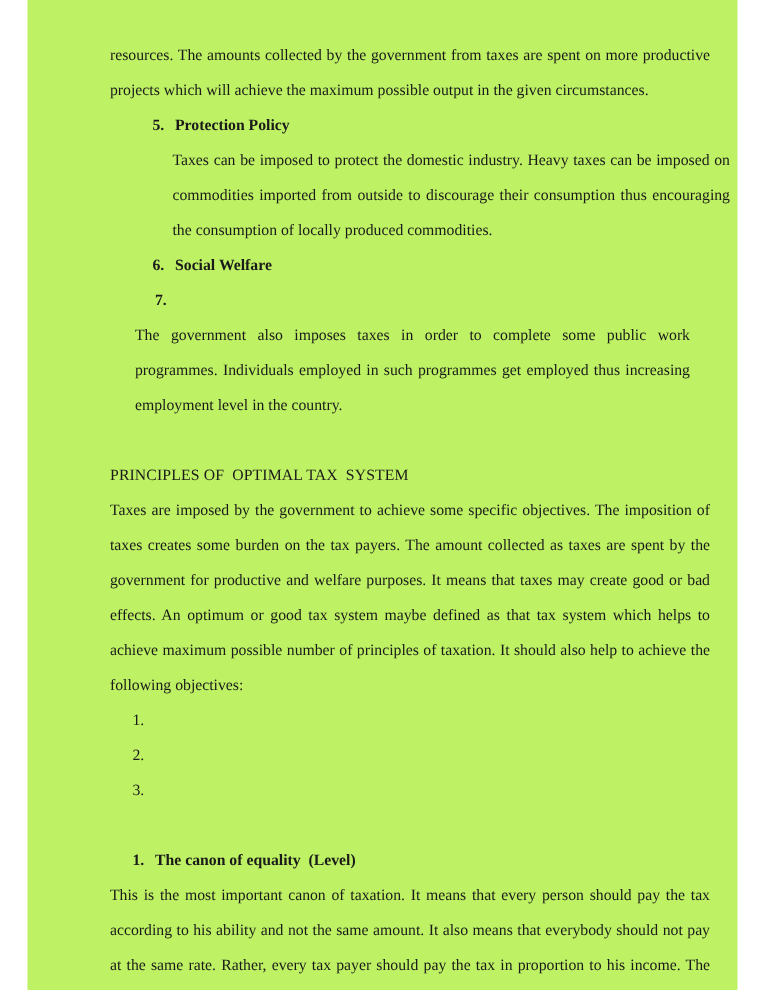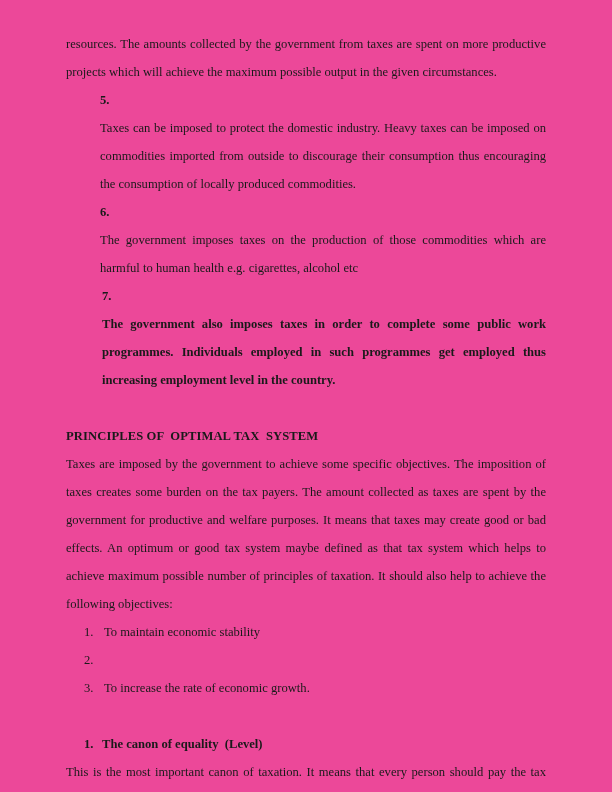--- a/index.html
+++ b/index.html
@@ -8,24 +8,24 @@
     padding: 0;
     background: #ffffff;
   }
   body {
     font-family: "Liberation Serif", "DejaVu Serif", serif;
     color: #1a1a1a;
     -webkit-font-smoothing: antialiased;
   }
   .page {
     position: relative;
-    width: 612px;
+    width: 568px;
     height: 792px;
     margin: 0 auto;
-    background: #ec4899;
+    background: #bef264;
     overflow: hidden;
     box-sizing: border-box;
   }
   .content {
     position: absolute;
     left: 66px;
     top: 30px;
     width: 480px;
   }
 
@@ -42,47 +42,46 @@
   }
 
   
   .para {
     text-align: justify;
     text-justify: inter-word;
   }
 
   
   .para.indent {
-    margin-left: 34px;
+    margin-left: 50px;
     width: 446px;
   }
   .para.indent-wide {
-    margin-left: 36px;
+    margin-left: 20px;
     width: 444px;
-    font-weight: bold;
   }
 
   
   .heading-sub {
     font-weight: bold;
     margin-left: 34px;
     display: flex;
   }
   .heading-sub.wide {
     margin-left: 36px;
   }
   .heading-sub .num {
     display: inline-block;
     width: 18px;
     flex: 0 0 18px;
   }
 
   
   .heading-main {
-    font-weight: bold;
+    font-weight: normal;
     letter-spacing: 0.1px;
   }
 
   
   .list-item {
     margin-left: 18px;
     display: flex;
   }
   .list-item .num {
     display: inline-block;
@@ -115,52 +114,51 @@
 </head>
 <body>
 
 <div class="page">
   <div class="content">
 
     <p class="para">resources. The amounts collected by the government from taxes are spent on more productive projects which will achieve the maximum possible output in the given circumstances.</p>
 
     <div class="heading-sub">
       <span class="num">5.</span>
+      <span>Protection Policy</span>
     </div>
 
     <p class="para indent">Taxes can be imposed to protect the domestic industry. Heavy taxes can be imposed on commodities imported from outside to discourage their consumption thus encouraging the consumption of locally produced commodities.</p>
 
     <div class="heading-sub">
       <span class="num">6.</span>
+      <span>Social Welfare</span>
     </div>
 
-    <p class="para indent">The government imposes taxes on the production of those commodities which are harmful to human health e.g. cigarettes, alcohol etc</p>
 
     <div class="heading-sub wide">
       <span class="num">7.</span>
     </div>
 
     <p class="para indent-wide">The government also imposes taxes in order to complete some public work programmes. Individuals employed in such programmes get employed thus increasing employment level in the country.</p>
 
     <div class="spacer"></div>
 
     <div class="heading-main preserve">PRINCIPLES OF  OPTIMAL TAX  SYSTEM</div>
 
     <p class="para">Taxes are imposed by the government to achieve some specific objectives. The imposition of taxes creates some burden on the tax payers. The amount collected as taxes are spent by the government for productive and welfare purposes. It means that taxes may create good or bad effects. An optimum or good tax system maybe defined as that tax system which helps to achieve maximum possible number of principles of taxation. It should also help to achieve the following objectives:</p>
 
     <div class="list-item">
       <span class="num">1.</span>
-      <span>To maintain economic stability</span>
     </div>
     <div class="list-item">
       <span class="num">2.</span>
     </div>
     <div class="list-item">
       <span class="num">3.</span>
-      <span>To increase the rate of economic growth.</span>
     </div>
 
     <div class="spacer"></div>
 
 
     <div class="canon-heading preserve">
       <span class="num">1.</span>
       <span class="preserve">The canon of equality  (Level)</span>
     </div>
 

